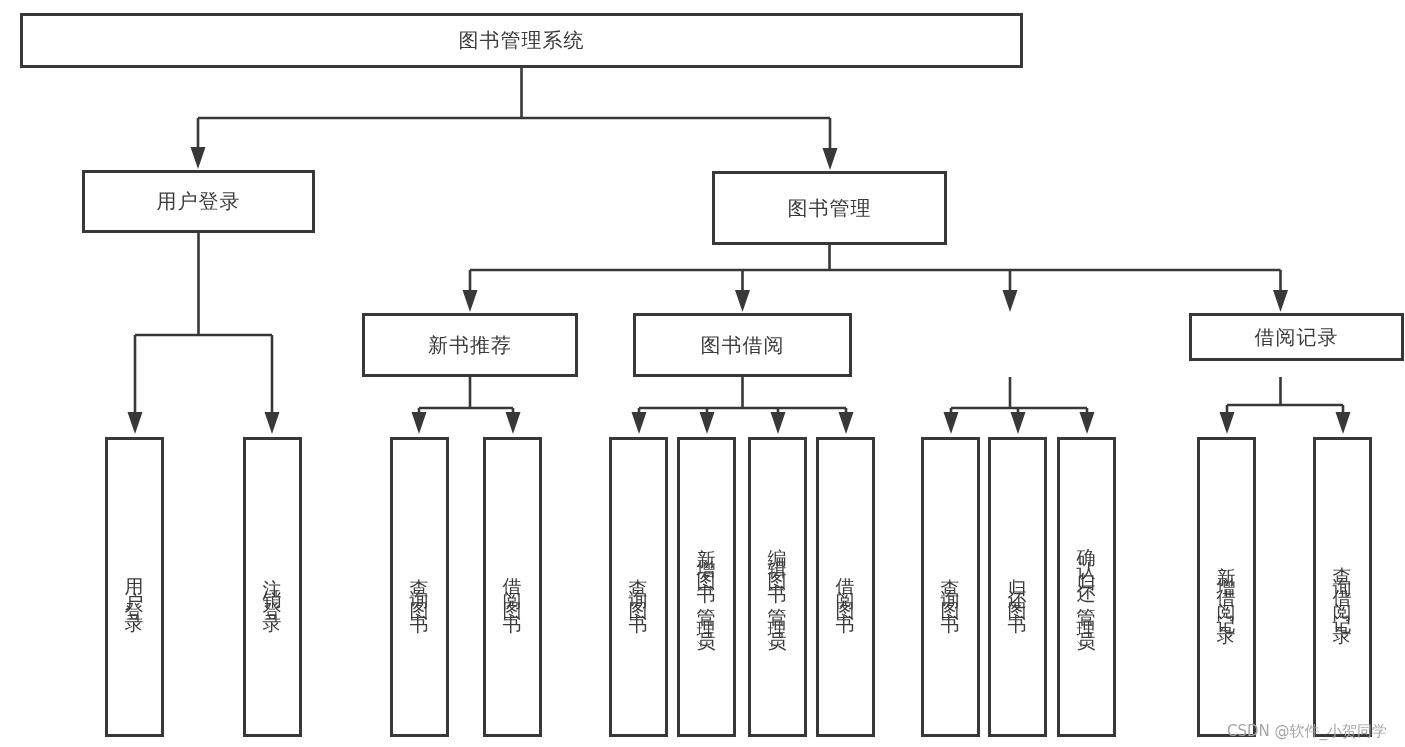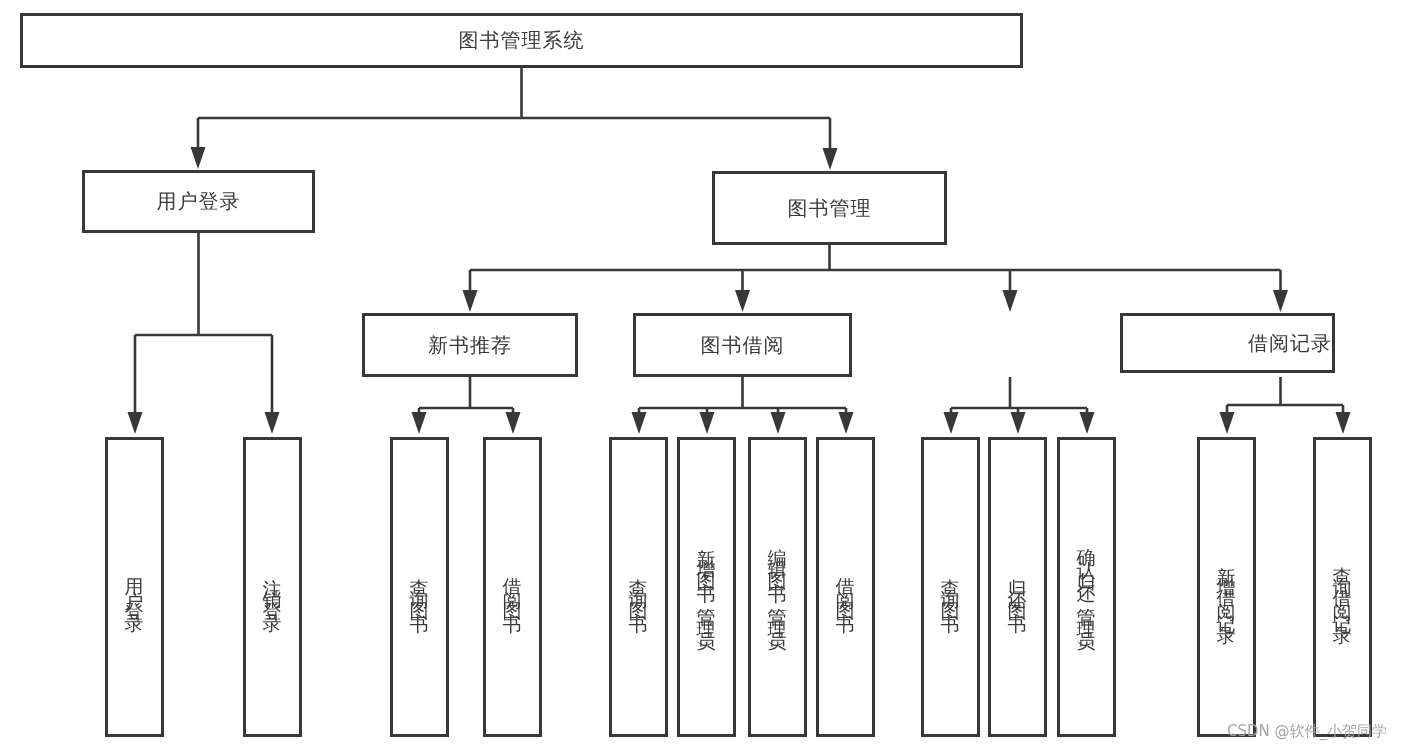--- a/index.html
+++ b/index.html
@@ -44,21 +44,21 @@
   }
 
   
   .n-root  { left: 20px;  top: 13px;  width: 1003px; height: 55px; }
   .n-login { left: 82px;  top: 170px; width: 233px;  height: 63px; }
   .n-mgmt  { left: 712px; top: 171px; width: 235px;  height: 74px; }
 
   .n-newbook { left: 362px;  top: 313px; width: 216px; height: 64px; }
   .n-borrow  { left: 633px;  top: 313px; width: 219px; height: 64px; }
   .n-current { left: 903px;  top: 313px; width: 214px; height: 64px; }
-  .n-records { left: 1120px; top: 313px; width: 215px; height: 60px; justify-content: flex-end; }
+  .n-records { left: 1189px; top: 313px; width: 215px; height: 48px; }
 
   .leaf { top: 437px; width: 59px; height: 300px; }
   .lf-1  { left: 105px; }
   .lf-2  { left: 243px; }
   .lf-3  { left: 390px; }
   .lf-4  { left: 483px; }
   .lf-5  { left: 609px; }
   .lf-6  { left: 677px; }
   .lf-7  { left: 748px; }
   .lf-8  { left: 816px; }

